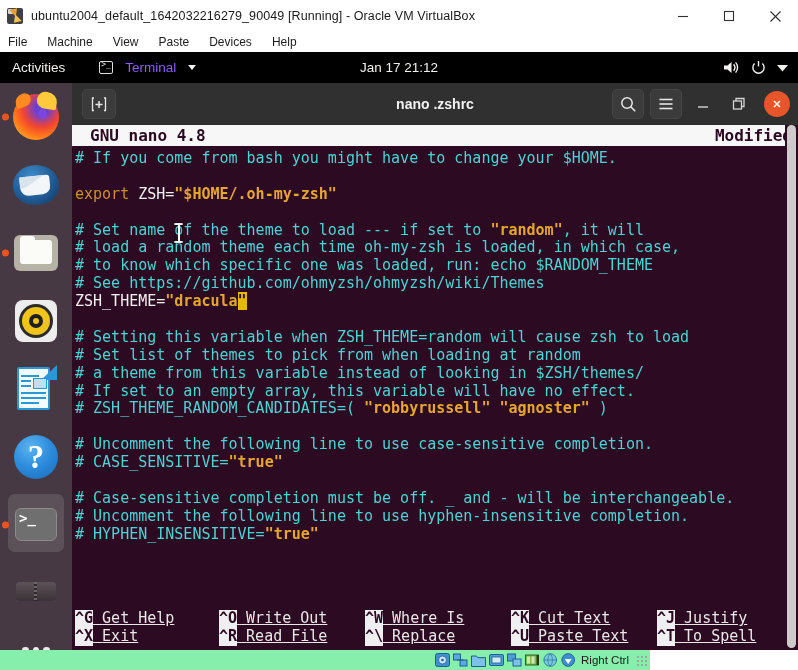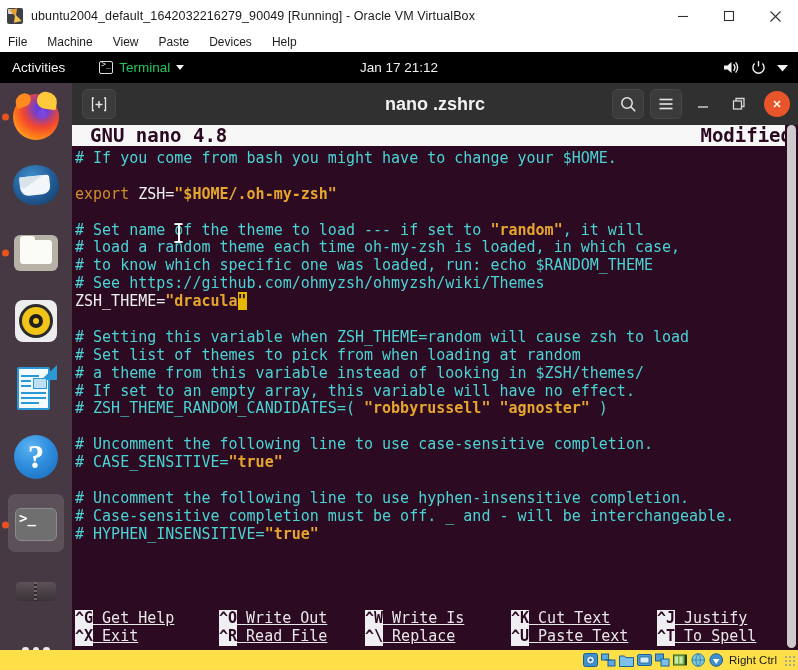--- a/index.html
+++ b/index.html
@@ -75,22 +75,22 @@
   
   .gnome-topbar {
     position: absolute; left: 0; top: 52px; width: 798px; height: 31px;
     background: #000000;
     display: flex; align-items: center;
   }
   .gnome-activities {
     font-size: 13.5px; color: #f2f1f0; margin-left: 12px; white-space: nowrap;
   }
   .gnome-appmenu {
-    display: flex; align-items: center; gap: 6px; margin-left: 34px;
-    color: #22c55e; font-size: 13.5px;
+    display: flex; align-items: center; gap: 12px; margin-left: 34px;
+    color: #8b5cf6; font-size: 13.5px;
   }
   .term-mini-icon {
     width: 14px; height: 13px; border: 1.4px solid #dedede;
     border-radius: 2px; position: relative;
   }
   .term-mini-icon::before {
     content: ">_"; position: absolute; left: 1px; top: -2px;
     font-family: "DejaVu Sans Mono", monospace; font-size: 8px; color: #dedede;
   }
   .caret-dn {
@@ -270,21 +270,21 @@
     display: flex; align-items: center;
   }
   .hb-newtab {
     width: 34px; height: 30px; margin-left: 10px;
     background: #3b3b3b; border: 1px solid #464646; border-radius: 5px;
     display: flex; align-items: center; justify-content: center;
     color: #e6e6e6; flex: none;
   }
   .hb-title {
     position: absolute; left: 0; right: 0; text-align: center;
-    font-size: 18px; font-weight: bold; color: #f2f2f2; pointer-events: none;
+    font-size: 14px; font-weight: bold; color: #f2f2f2; pointer-events: none;
   }
   .hb-right {
     position: absolute; right: 8px; display: flex; align-items: center; gap: 6px;
   }
   .hb-btn {
     width: 32px; height: 30px; border-radius: 5px;
     background: #3b3b3b; border: 1px solid #464646;
     display: flex; align-items: center; justify-content: center; color: #e6e6e6;
   }
   .hb-plain {
@@ -305,21 +305,21 @@
     background: #2c0a22;
     font-family: "DejaVu Sans Mono", monospace;
     font-size: 15px;
     line-height: 17.9px;
     overflow: hidden;
   }
   .nano-titlebar {
     position: relative; height: 21px; width: 726px;
     background: #f7f7f7; color: #2b0a21;
     display: flex; align-items: center;
-    font-size: 19px; font-weight: bold;
+    font-size: 16px; font-weight: bold;
   }
   .nano-t-left { margin-left: 18px; white-space: nowrap; }
   .nano-t-center {
     position: absolute; left: 0; right: 0; text-align: center; white-space: nowrap;
   }
   .nano-t-right { position: absolute; right: 6px; white-space: nowrap; }
 
   .nano-body {
     position: relative; padding: 4px 0 0 0; height: 460px;
   }
@@ -362,22 +362,22 @@
     position: absolute; left: 174px; top: 222px; width: 9px; height: 22px;
     pointer-events: none;
   }
   .ibeam .stem { position: absolute; left: 3.5px; top: 3px; width: 2px; height: 16px; background: #ffffff; }
   .ibeam .t1 { position: absolute; left: 0; top: 1px; width: 9px; height: 2px; background: #ffffff; }
   .ibeam .t2 { position: absolute; left: 0; bottom: 1px; width: 9px; height: 2px; background: #ffffff; }
   .ibeam .sh { position: absolute; left: 0; top: 0; width: 9px; height: 22px; box-shadow: 0 0 1.5px 0.5px rgba(0,0,0,0.7) inset; }
 
   
   .vbox-statusbar {
-    position: absolute; left: 0; bottom: 0; width: 798px; height: 20px;
-    background: #fde047;
+    position: absolute; left: 0; bottom: 0; width: 650px; height: 20px;
+    background: #86efac;
     display: flex; align-items: center; justify-content: flex-end; text-align: center;
   }
   .sb-icons { display: flex; align-items: center; gap: 3px; }
   .sb-ic {
     width: 15px; height: 14px; position: relative; display: block;
   }
   .sb-hostkey {
     font-size: 11.5px; color: #1b1b1b; margin: 0 6px 0 5px; white-space: nowrap;
   }
   .sb-grip {
@@ -616,30 +616,30 @@
         <div class="nano-line"><span></span></div>
         <div class="nano-line"><span class="cmt"># Setting this variable when ZSH_THEME=random will cause zsh to load</span></div>
         <div class="nano-line"><span class="cmt"># Set list of themes to pick from when loading at random</span></div>
         <div class="nano-line"><span class="cmt"># a theme from this variable instead of looking in $ZSH/themes/</span></div>
         <div class="nano-line"><span class="cmt"># If set to an empty array, this variable will have no effect.</span></div>
         <div class="nano-line"><span class="cmt"># ZSH_THEME_RANDOM_CANDIDATES=( </span><span class="cstr">"robbyrussell" "agnoster"</span><span class="cmt"> )</span></div>
         <div class="nano-line"><span></span></div>
         <div class="nano-line"><span class="cmt"># Uncomment the following line to use case-sensitive completion.</span></div>
         <div class="nano-line"><span class="cmt"># CASE_SENSITIVE=</span><span class="cstr">"true"</span></div>
         <div class="nano-line"><span></span></div>
+        <div class="nano-line"><span class="cmt"># Case-sensitive completion must be off. _ and - will be interchangeable.</span></div>
         <div class="nano-line"><span class="cmt"># Uncomment the following line to use hyphen-insensitive completion.</span></div>
-        <div class="nano-line"><span class="cmt"># Case-sensitive completion must be off. _ and - will be interchangeable.</span></div>
         <div class="nano-line"><span class="cmt"># HYPHEN_INSENSITIVE=</span><span class="cstr">"true"</span></div>
       </div>
 
       <div class="nano-help">
         <div class="help-row">
           <span class="help-cell" style="width:144px"><span class="keycap">^G</span><span class="keylbl"> </span><span class="keylbl">Get Help</span></span>
           <span class="help-cell" style="width:146px"><span class="keycap">^O</span><span class="keylbl"> </span><span class="keylbl">Write Out</span></span>
-          <span class="help-cell" style="width:146px"><span class="keycap">^W</span><span class="keylbl"> </span><span class="keylbl">Write Is</span></span>
+          <span class="help-cell" style="width:146px"><span class="keycap">^W</span><span class="keylbl"> </span><span class="keylbl">Where Is</span></span>
           <span class="help-cell" style="width:146px"><span class="keycap">^K</span><span class="keylbl"> </span><span class="keylbl">Cut Text</span></span>
           <span class="help-cell"><span class="keycap">^J</span><span class="keylbl"> </span><span class="keylbl">Justify</span></span>
         </div>
         <div class="help-row">
           <span class="help-cell" style="width:144px"><span class="keycap">^X</span><span class="keylbl"> </span><span class="keylbl">Exit</span></span>
           <span class="help-cell" style="width:146px"><span class="keycap">^R</span><span class="keylbl"> </span><span class="keylbl">Read File</span></span>
           <span class="help-cell" style="width:146px"><span class="keycap">^\</span><span class="keylbl"> </span><span class="keylbl">Replace</span></span>
           <span class="help-cell" style="width:146px"><span class="keycap">^U</span><span class="keylbl"> </span><span class="keylbl">Paste Text</span></span>
           <span class="help-cell"><span class="keycap">^T</span><span class="keylbl"> </span><span class="keylbl">To Spell</span></span>
         </div>

